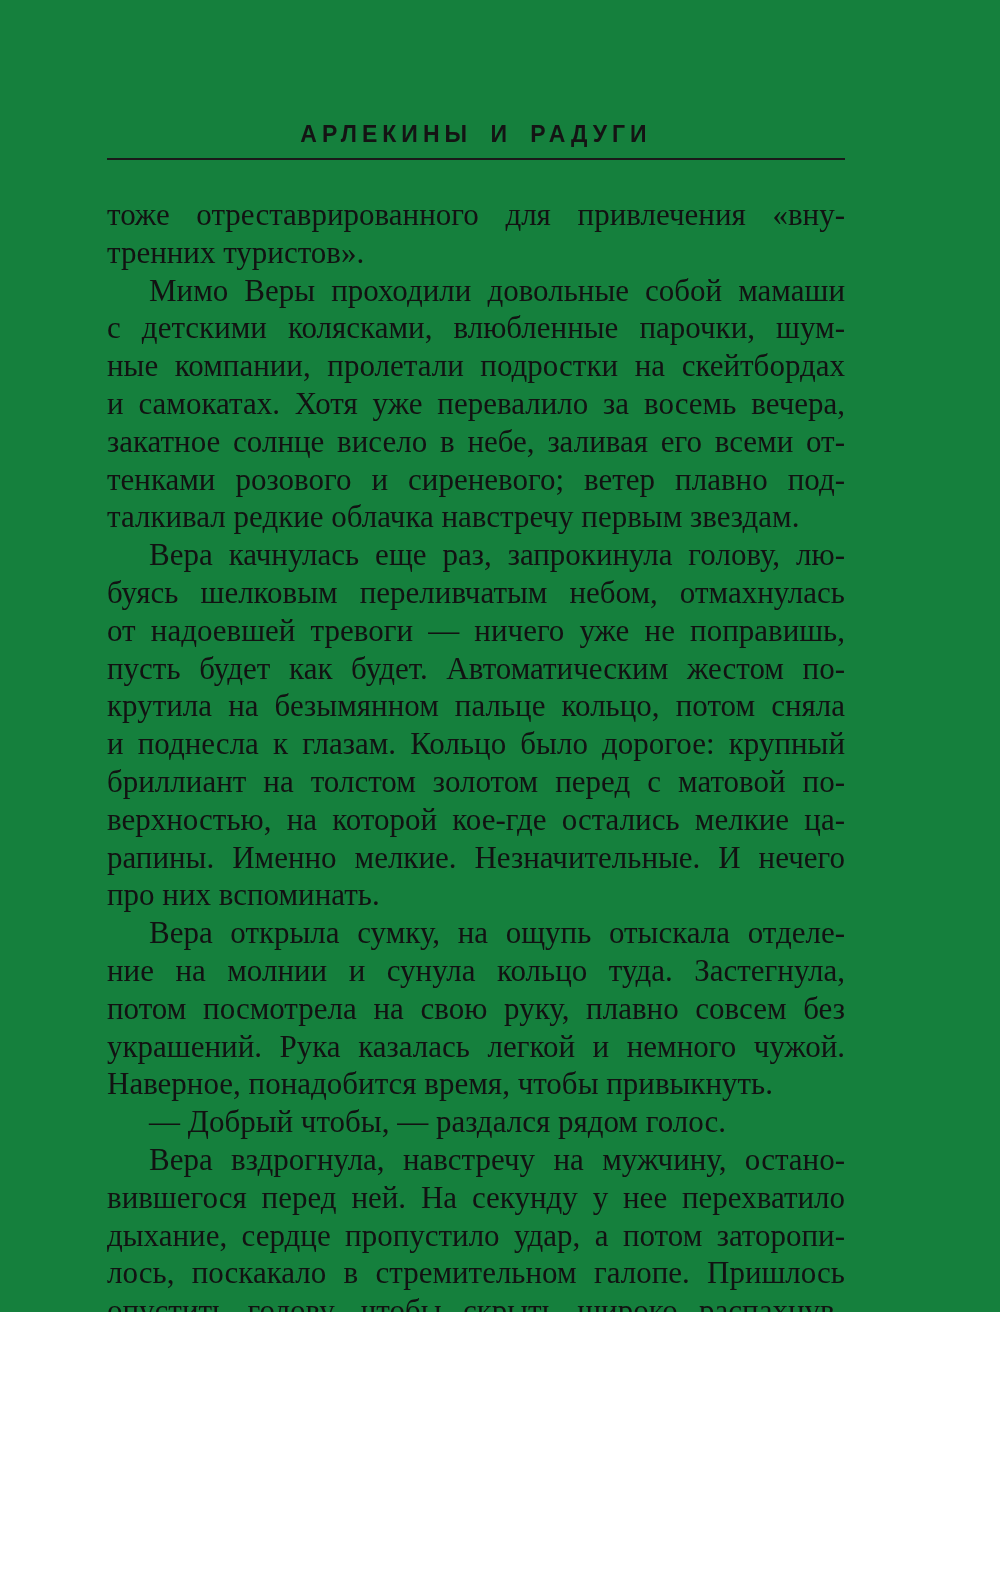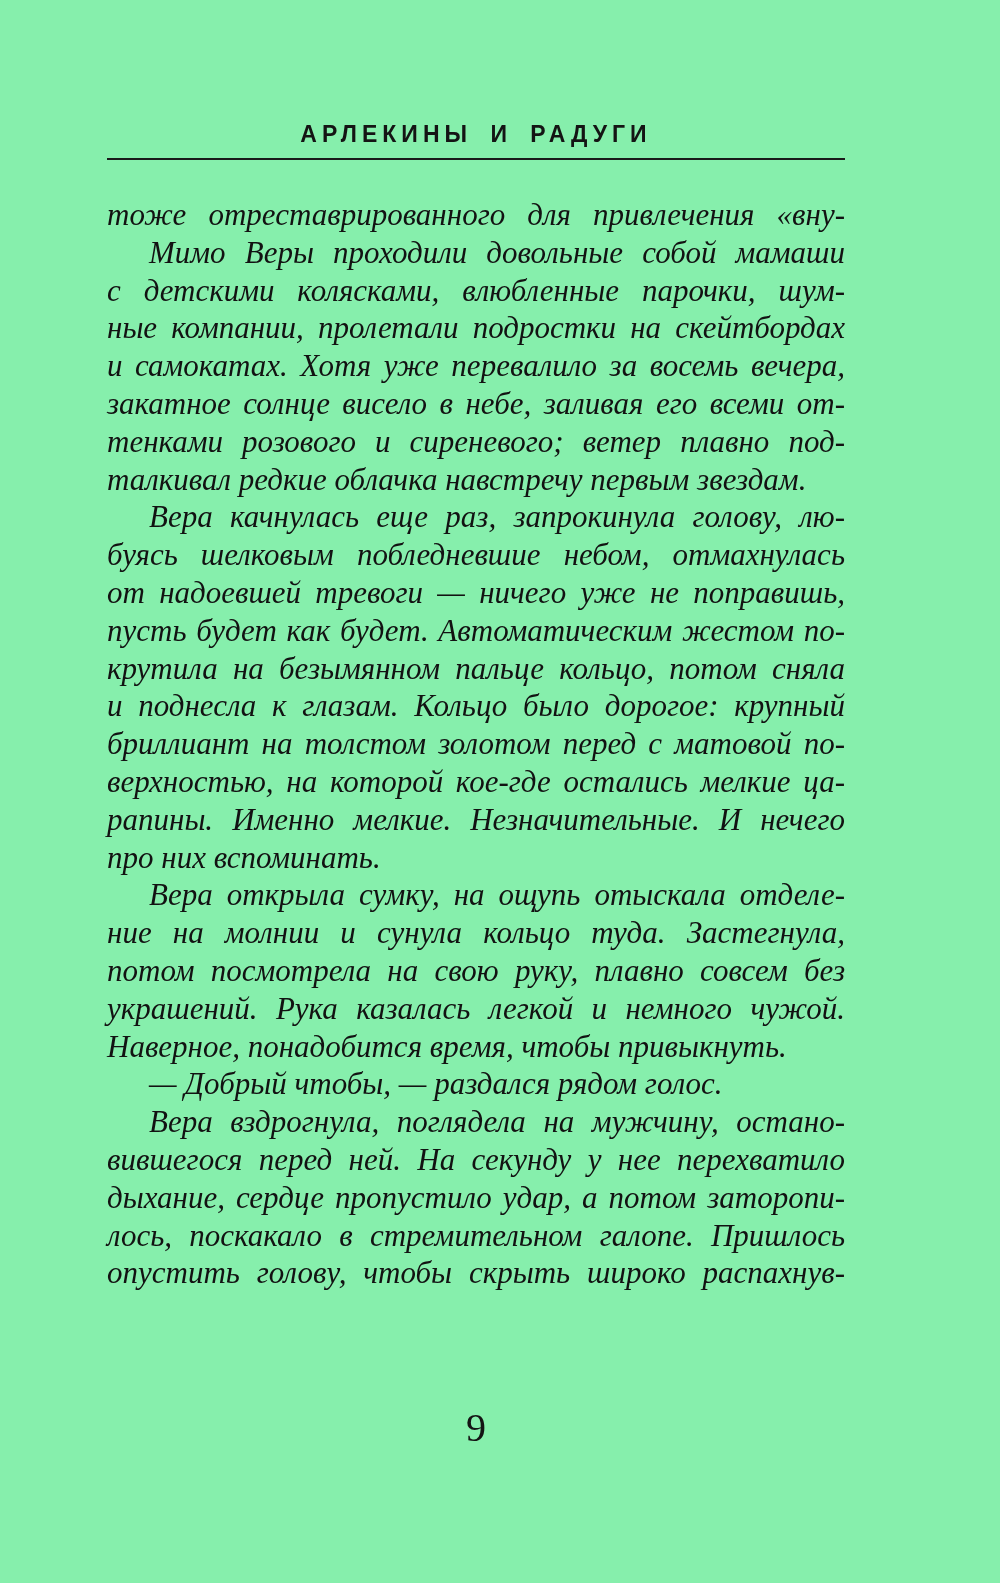--- a/index.html
+++ b/index.html
@@ -3,22 +3,22 @@
 <meta charset="utf-8">
 <style>
   html, body {
     margin: 0;
     padding: 0;
     background: #ffffff;
   }
   .page {
     position: relative;
     width: 1000px;
-    height: 1583px;
-    background: #86efac;
+    height: 1312px;
+    background: #15803d;
     font-family: "Liberation Serif", serif;
     color: #121212;
     overflow: hidden;
   }
   .running-head {
     position: absolute;
     top: 121px;
     left: 107px;
     width: 738px;
     text-align: center;
@@ -46,21 +46,20 @@
     font-size: 31px;
     color: #121212;
   }
   .paragraph {
     margin: 0;
   }
   .line {
     line-height: 37.8px;
     text-align: justify;
     text-align-last: justify;
-    font-style: italic;
   }
   .line.last {
     text-align: left;
     text-align-last: left;
   }
   .line.indent {
     text-indent: 42px;
   }
   .folio {
     position: absolute;
@@ -76,54 +75,55 @@
 <body>
 
 <div class="page">
   <div class="running-head">АРЛЕКИНЫ И РАДУГИ</div>
 
   <div class="header-rule"></div>
 
   <div class="text-block">
       <div class="paragraph">
         <div class="line">тоже отреставрированного для привлечения «вну-</div>
+        <div class="line last">тренних туристов».</div>
       </div>
       <div class="paragraph">
         <div class="line indent">Мимо Веры проходили довольные собой мамаши</div>
         <div class="line">с детскими колясками, влюбленные парочки, шум-</div>
         <div class="line">ные компании, пролетали подростки на скейтбордах</div>
         <div class="line">и самокатах. Хотя уже перевалило за восемь вечера,</div>
         <div class="line">закатное солнце висело в небе, заливая его всеми от-</div>
         <div class="line">тенками розового и сиреневого; ветер плавно под-</div>
         <div class="line last">талкивал редкие облачка навстречу первым звездам.</div>
       </div>
       <div class="paragraph">
         <div class="line indent">Вера качнулась еще раз, запрокинула голову, лю-</div>
-        <div class="line">буясь шелковым побледневшие небом, отмахнулась</div>
+        <div class="line">буясь шелковым переливчатым небом, отмахнулась</div>
         <div class="line">от надоевшей тревоги — ничего уже не поправишь,</div>
         <div class="line">пусть будет как будет. Автоматическим жестом по-</div>
         <div class="line">крутила на безымянном пальце кольцо, потом сняла</div>
         <div class="line">и поднесла к глазам. Кольцо было дорогое: крупный</div>
         <div class="line">бриллиант на толстом золотом перед с матовой по-</div>
         <div class="line">верхностью, на которой кое-где остались мелкие ца-</div>
         <div class="line">рапины. Именно мелкие. Незначительные. И нечего</div>
         <div class="line last">про них вспоминать.</div>
       </div>
       <div class="paragraph">
         <div class="line indent">Вера открыла сумку, на ощупь отыскала отделе-</div>
         <div class="line">ние на молнии и сунула кольцо туда. Застегнула,</div>
         <div class="line">потом посмотрела на свою руку, плавно совсем без</div>
         <div class="line">украшений. Рука казалась легкой и немного чужой.</div>
         <div class="line last">Наверное, понадобится время, чтобы привыкнуть.</div>
       </div>
       <div class="paragraph">
         <div class="line indent last">— Добрый чтобы, — раздался рядом голос.</div>
       </div>
       <div class="paragraph">
-        <div class="line indent">Вера вздрогнула, поглядела на мужчину, остано-</div>
+        <div class="line indent">Вера вздрогнула, навстречу на мужчину, остано-</div>
         <div class="line">вившегося перед ней. На секунду у нее перехватило</div>
         <div class="line">дыхание, сердце пропустило удар, а потом заторопи-</div>
         <div class="line">лось, поскакало в стремительном галопе. Пришлось</div>
         <div class="line">опустить голову, чтобы скрыть широко распахнув-</div>
       </div>
     </div>
 
   <div class="folio">9</div>
 </div>
 

